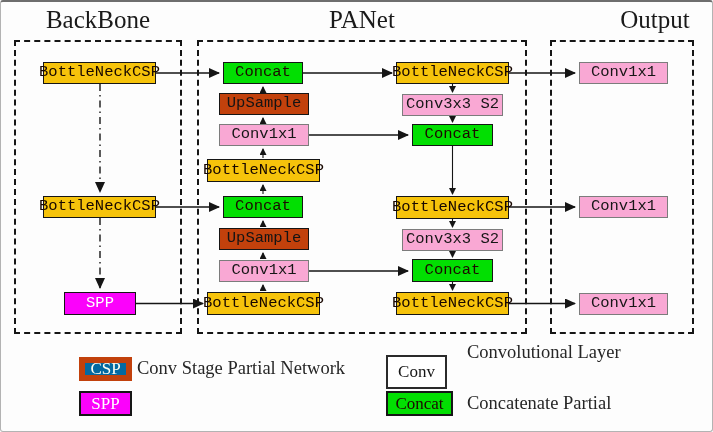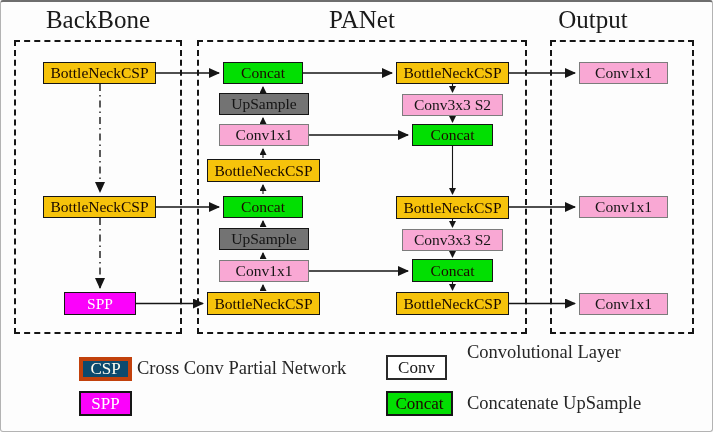--- a/index.html
+++ b/index.html
@@ -9,46 +9,46 @@
     border-radius:3px;overflow:hidden;
     font-family:"Liberation Serif","DejaVu Serif",serif;
   }
   .sec-title{
     position:absolute;top:4px;transform:translateX(-50%);
     font-size:25px;color:#1a1a1a;white-space:nowrap;
   }
   .sec-box{position:absolute;border:2px dashed #151515;box-sizing:border-box;}
   .node{
     position:absolute;box-sizing:border-box;display:flex;align-items:center;justify-content:center;
-    font-size:15.5px;white-space:nowrap;z-index:2;line-height:1;
+    font-size:15.5px;white-space:nowrap;z-index:2;line-height:1;font-family:Liberation Mono, monospace;
   }
   .csp   {background:#F6C30B;border:1.5px solid #151515;color:#170700;}
   .sppbx {background:#FB02FB;border:1.5px solid #151515;color:#ffffff;}
   .concat{background:#02DF02;border:1.5px solid #151515;color:#1d0900;}
-  .upsmp {background:#737373;border:1.5px solid #151515;color:#141414;}
+  .upsmp {background:#c2410c;border:1.5px solid #151515;color:#141414;}
   .convbx{background:#f9a8d4;border:1.5px solid #7c7c7c;color:#161616;}
   #arrows{position:absolute;left:0;top:0;z-index:1;}
   .lg-swatch{
     position:absolute;box-sizing:border-box;display:flex;align-items:center;justify-content:center;
     font-size:17px;z-index:2;
   }
-  .lg-csp   {background:#0c4a6e;border:4px solid #c2410c;color:#fffef2;}
+  .lg-csp   {background:#0369a1;border:6px solid #c2410c;color:#fffef2;}
   .lg-spp   {background:#FB02FB;border:2px solid #161616;color:#ffffff;}
   .lg-conv  {background:#ffffff;border:2.5px solid #2a2a2a;color:#161616;}
   .lg-concat{background:#02DF02;border:2px solid #161616;color:#1d0900;}
   .lg-text{position:absolute;font-size:18.5px;color:#262626;white-space:nowrap;}
 </style>
 </head>
 <body>
 
 <div id="frame">
 
   <div class="sec-title" style="left:97px">BackBone</div>
   <div class="sec-title" style="left:361px">PANet</div>
-  <div class="sec-title" style="left:592px">Output</div>
+  <div class="sec-title" style="left:654px">Output</div>
 
   <div class="sec-box" style="left:13px;top:38px;width:168px;height:294px"></div>
   <div class="sec-box" style="left:196px;top:38px;width:330px;height:294px"></div>
   <div class="sec-box" style="left:549px;top:38px;width:144px;height:294px"></div>
 
   <svg id="arrows" width="713" height="432">
     <defs>
       <marker id="ah" markerUnits="userSpaceOnUse" markerWidth="12" markerHeight="10" refX="10" refY="5" orient="auto">
         <path d="M0,0 L11,5 L0,10 z" fill="#151515"></path>
       </marker>
@@ -109,20 +109,20 @@
   <div class="node csp" style="left:395px;top:194px;width:113px;height:23px">BottleNeckCSP</div>
   <div class="node convbx" style="left:401px;top:227px;width:101px;height:22px">Conv3x3 S2</div>
   <div class="node concat" style="left:411px;top:257px;width:81px;height:23px">Concat</div>
   <div class="node csp" style="left:395px;top:290px;width:113px;height:23px">BottleNeckCSP</div>
 
   <div class="node convbx" style="left:578px;top:60px;width:89px;height:22px">Conv1x1</div>
   <div class="node convbx" style="left:578px;top:194px;width:89px;height:22px">Conv1x1</div>
   <div class="node convbx" style="left:578px;top:291px;width:89px;height:22px">Conv1x1</div>
 
   <div class="lg-swatch lg-csp" style="left:78px;top:355px;width:53px;height:24px">CSP</div>
-  <div class="lg-text" style="left:136px;top:356px">Cross Conv Partial Network</div>
+  <div class="lg-text" style="left:136px;top:356px">Conv Stage Partial Network</div>
   <div class="lg-swatch lg-spp" style="left:78px;top:389px;width:53px;height:25px">SPP</div>
-  <div class="lg-swatch lg-conv" style="left:385px;top:353px;width:61px;height:25px">Conv</div>
+  <div class="lg-swatch lg-conv" style="left:385px;top:353px;width:61px;height:34px">Conv</div>
   <div class="lg-text" style="left:466px;top:340px">Convolutional Layer</div>
   <div class="lg-swatch lg-concat" style="left:385px;top:389px;width:67px;height:25px">Concat</div>
-  <div class="lg-text" style="left:466px;top:391px">Concatenate UpSample</div>
+  <div class="lg-text" style="left:466px;top:391px">Concatenate Partial</div>
 
 </div>
 
 </body></html>

